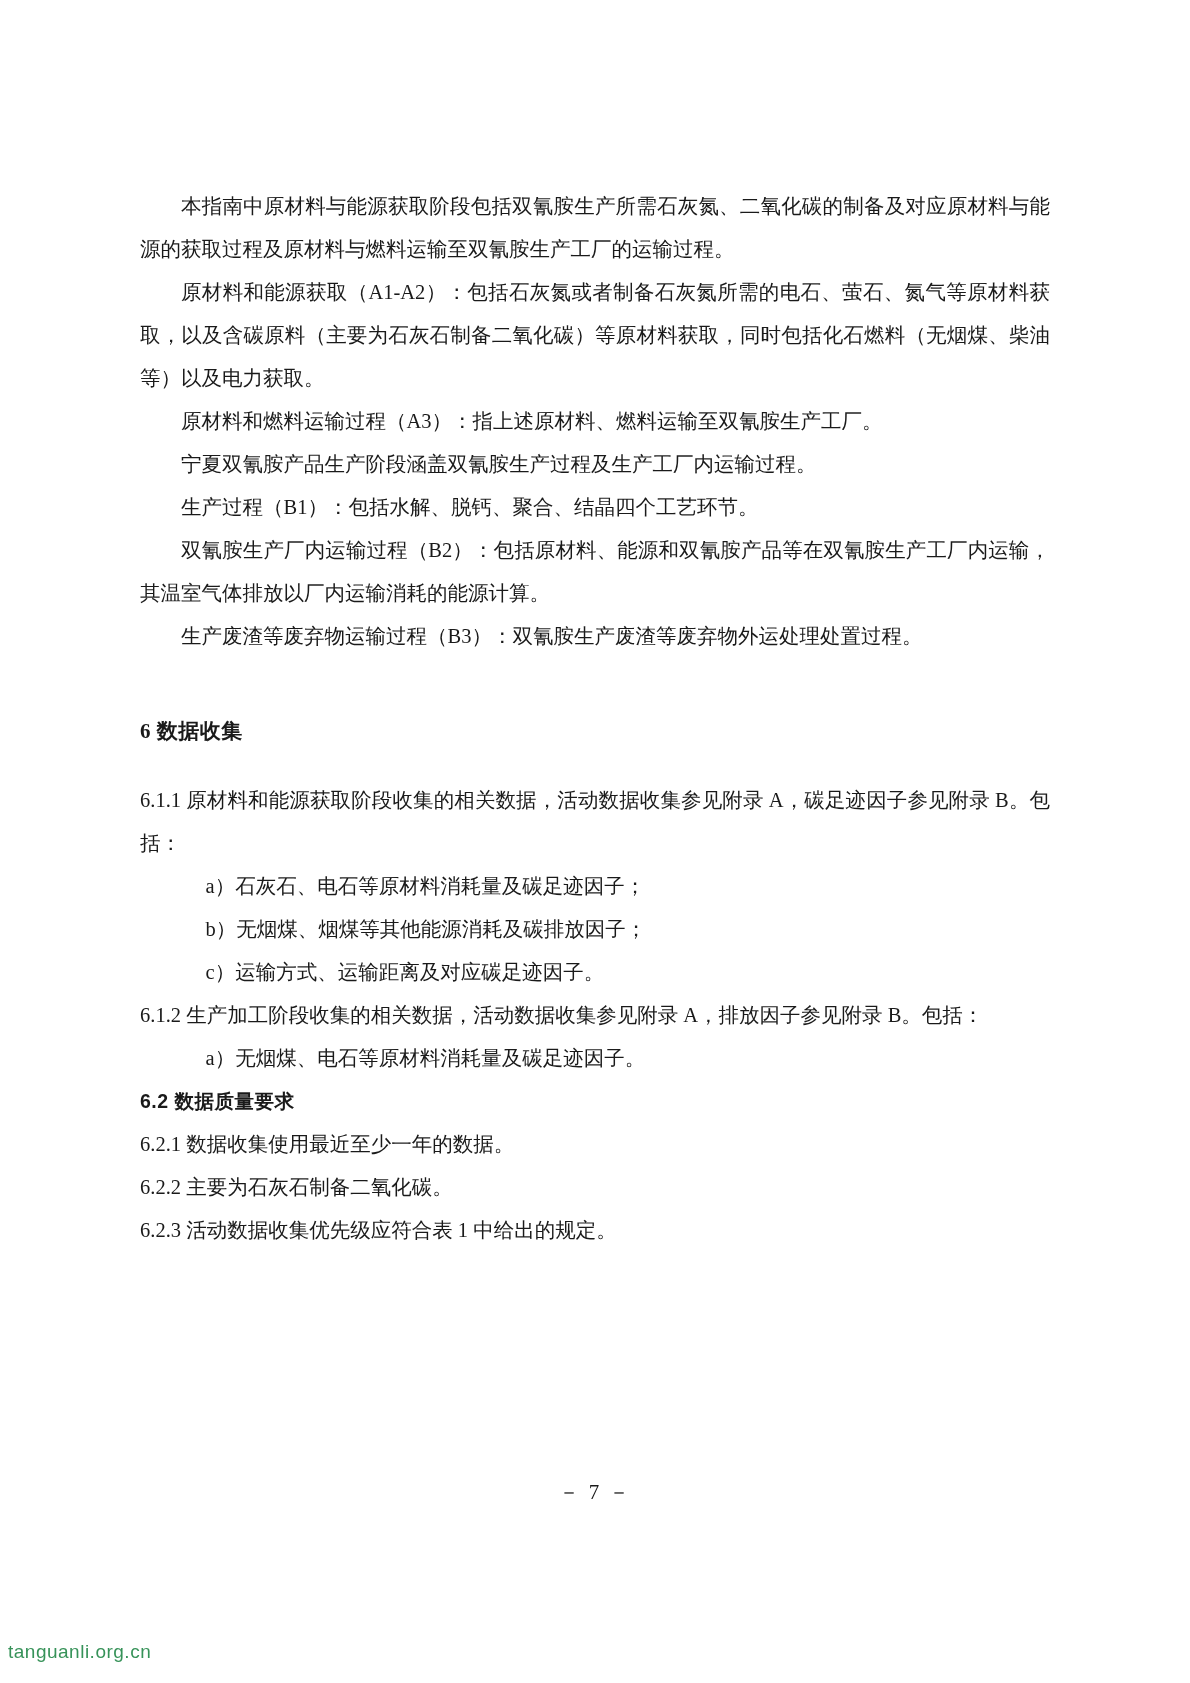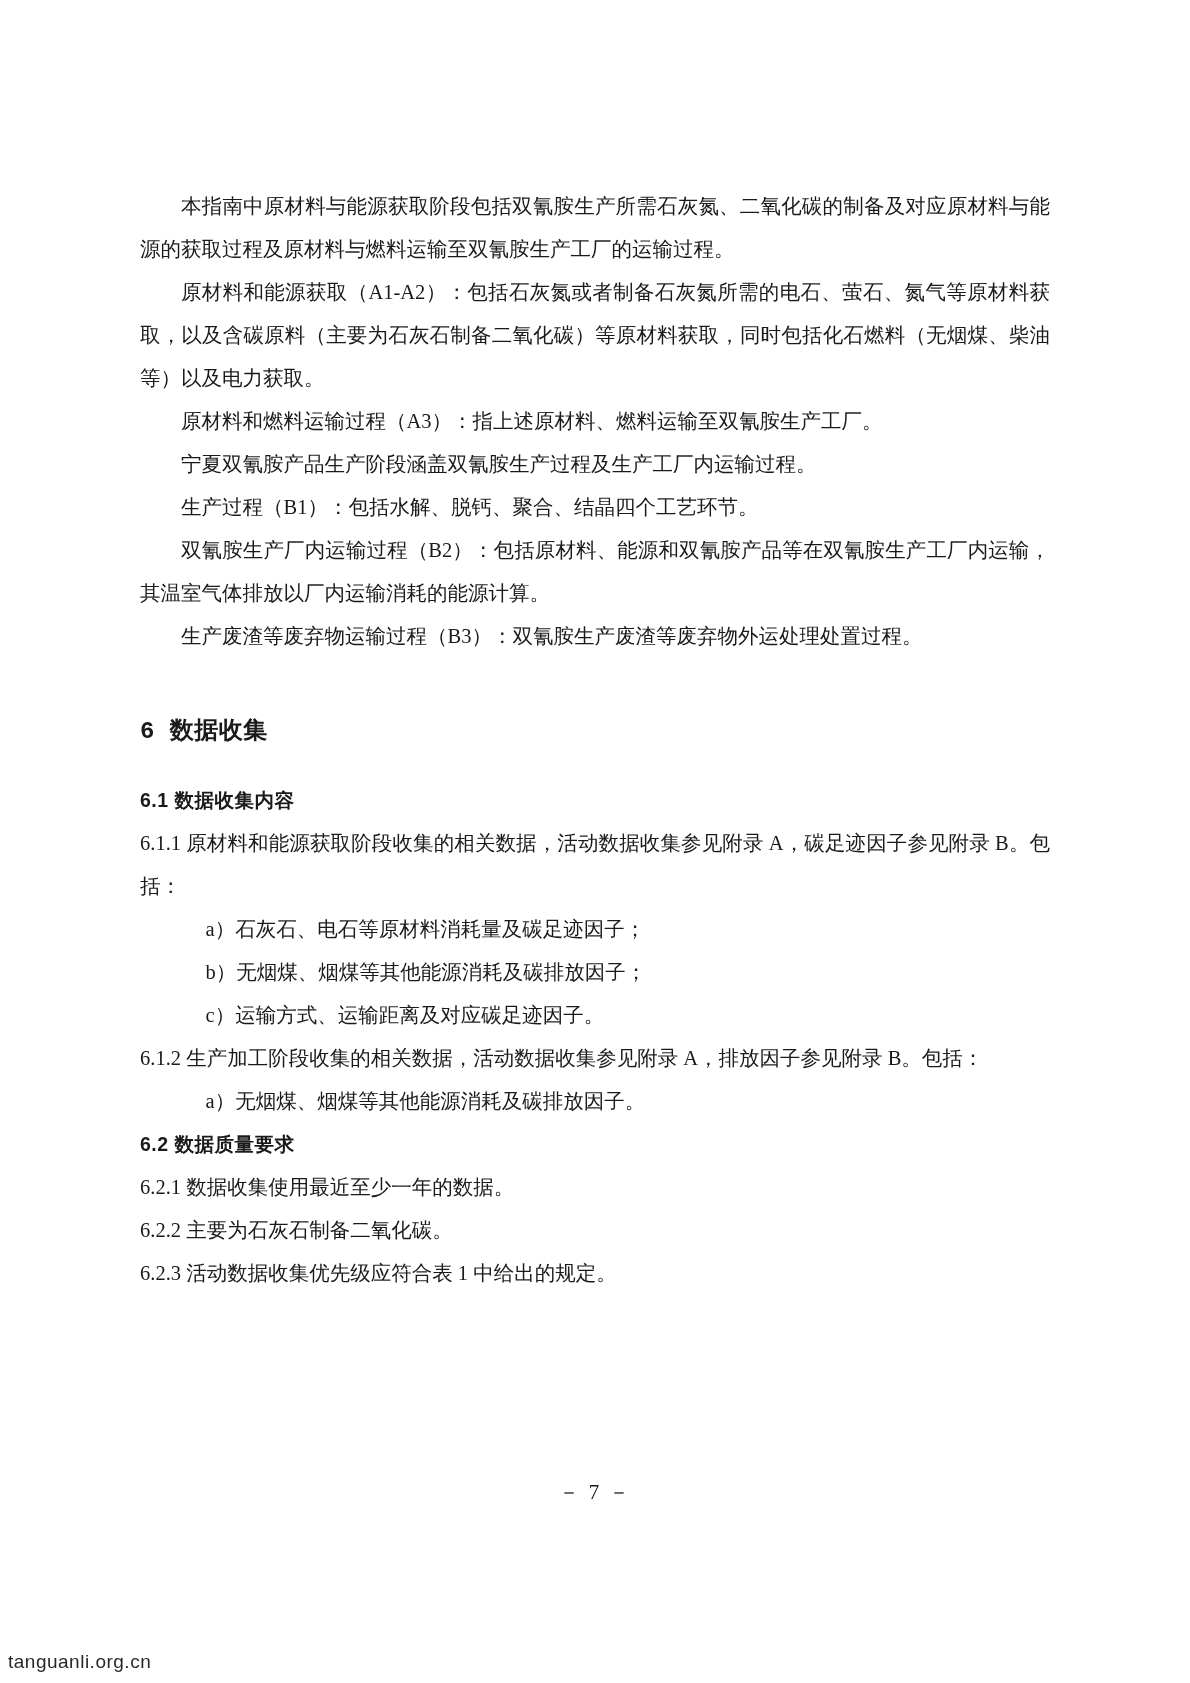--- a/index.html
+++ b/index.html
@@ -37,23 +37,23 @@
   }
   .heading {
     margin: 0;
     font-family: "Liberation Sans", sans-serif;
     font-weight: bold;
     font-size: 19.5px;
     line-height: 43px;
     letter-spacing: 0.5px;
   }
   .h1 {
-    font-family: Liberation Mono, monospace;
+    font-family: Liberation Serif, serif;
     font-weight: bold;
-    font-size: 24px;
+    font-size: 21px;
     line-height: 43px;
     margin: 0;
     letter-spacing: 0.5px;
   }
   .list-item {
     margin: 0;
     font-size: 20.5px;
     line-height: 43px;
     padding-left: 3.2em;
   }
@@ -64,24 +64,24 @@
     left: 0;
     right: 0;
     top: 1478px;
     text-align: center;
     font-size: 21px;
     letter-spacing: 2px;
   }
   .watermark {
     position: absolute;
     left: 8px;
-    bottom: 10px;
+    bottom: 20px;
     font-family: "Liberation Sans", sans-serif;
     font-size: 19px;
-    color: #000000;
+    color: #15803d;
     opacity: 0.85;
     letter-spacing: 0.5px;
   }
 </style>
 </head>
 <body>
 
 <div class="page">
 
   <div class="content">
@@ -95,29 +95,28 @@
     <p class="indent">生产过程（B1）：包括水解、脱钙、聚合、结晶四个工艺环节。</p>
     <p class="indent">双氰胺生产厂内运输过程（B2）：包括原材料、能源和双氰胺产品等在双氰胺生产工厂内运输，其温室气体排放以厂内运输消耗的能源计算。</p>
     <p class="indent">生产废渣等废弃物运输过程（B3）：双氰胺生产废渣等废弃物外运处理处置过程。</p>
 
     <div class="spacer-lg"></div>
 
     <div class="h1">6 数据收集</div>
 
     <div class="spacer-md"></div>
 
-    <div class="heading">6.1 数据收集内容</div>
 
     <p>6.1.1 原材料和能源获取阶段收集的相关数据，活动数据收集参见附录 A，碳足迹因子参见附录 B。包括：</p>
     <p class="list-item">a）石灰石、电石等原材料消耗量及碳足迹因子；</p>
     <p class="list-item">b）无烟煤、烟煤等其他能源消耗及碳排放因子；</p>
     <p class="list-item">c）运输方式、运输距离及对应碳足迹因子。</p>
 
     <p>6.1.2 生产加工阶段收集的相关数据，活动数据收集参见附录 A，排放因子参见附录 B。包括：</p>
-    <p class="list-item">a）无烟煤、烟煤等其他能源消耗及碳排放因子。</p>
+    <p class="list-item">a）无烟煤、电石等原材料消耗量及碳足迹因子。</p>
 
     <div class="heading">6.2 数据质量要求</div>
 
     <p>6.2.1 数据收集使用最近至少一年的数据。</p>
     <p>6.2.2 主要为石灰石制备二氧化碳。</p>
     <p>6.2.3 活动数据收集优先级应符合表 1 中给出的规定。</p>
 
   </div>
 
   <div class="pagenum">－ 7 －</div>

